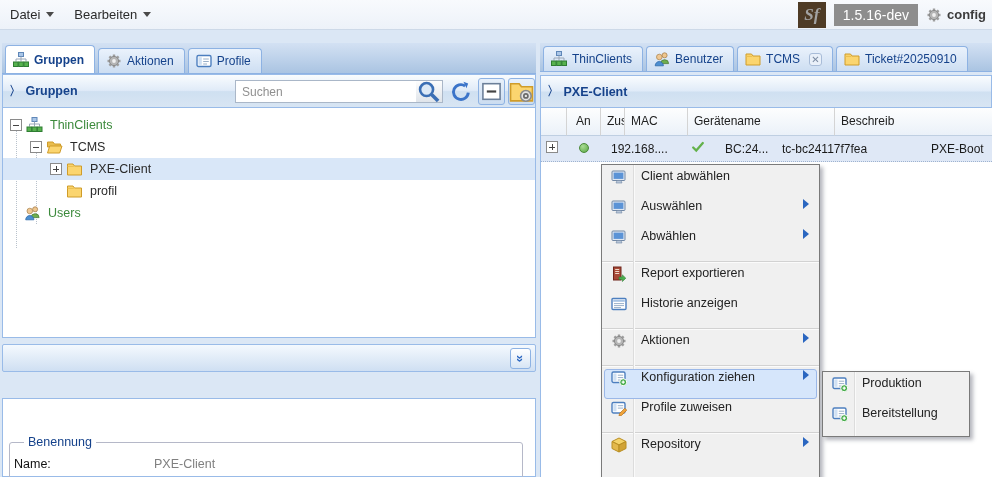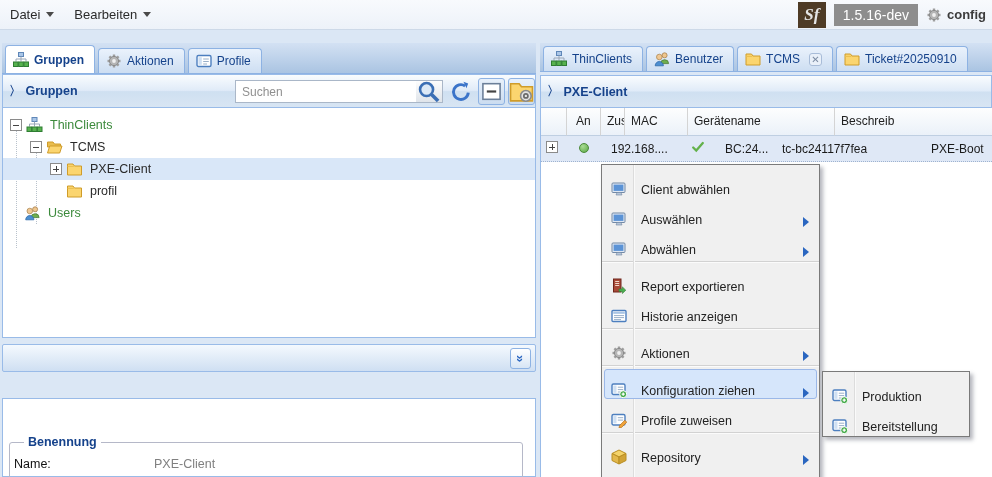--- a/index.html
+++ b/index.html
@@ -6,21 +6,21 @@
   html,body { width:992px; height:477px; overflow:hidden; }
   body { font-family:"Liberation Sans", sans-serif; background:#dbe7f5; position:relative; font-size:12px; color:#222; }
 
   
   #menubar { position:absolute; left:0; top:0; width:992px; height:30px;
     background:linear-gradient(#f8fafd,#edf2f9); border-bottom:1px solid #cdd9e8;
     display:flex; align-items:center; }
   .mb-item { display:flex; align-items:center; gap:6px; padding:0 10px; height:30px; font-size:13px; color:#2b2b2b; cursor:default; }
   .caret-down { width:0; height:0; border-left:4px solid transparent; border-right:4px solid transparent; border-top:5px solid #4a4a4a; }
   #mb-right { margin-left:auto; display:flex; align-items:center; gap:8px; padding-right:6px; }
-  #app-logo { width:28px; height:26px; background:#4e3b26; color:#e5e5e5; font-family:"Liberation Serif", serif; font-style:italic; font-weight:bold; font-size:17px; display:flex; align-items:center; justify-content:center; }
+  #app-logo { width:28px; height:26px; background:#4e3b26; color:#a3a3a3; font-family:"Liberation Serif", serif; font-style:italic; font-weight:bold; font-size:17px; display:flex; align-items:center; justify-content:center; }
   #version-badge { background:#8d8d8d; color:#fff; font-size:14px; padding:3px 9px; }
   .gear-glyph { width:16px; height:16px; display:inline-block; }
   #config-area { display:flex; align-items:center; gap:5px; color:#3c3c3c; font-size:13px;font-weight:bold; }
 
   
   .tabstrip { background:linear-gradient(#d3e1f3,#aac4e2); border-bottom:1px solid #8db2e3; display:flex; align-items:flex-end; padding-left:3px; }
   .tab { display:inline-flex; align-items:center; gap:5px; height:25px; padding:0 10px 0 7px; margin-right:3px;
     border:1px solid #8db2e3; border-bottom:none; border-radius:4px 4px 0 0;
     background:linear-gradient(#eaf2fc,#cddef2); color:#15428b; font-size:12px; white-space:nowrap; cursor:pointer; }
   .tab.active { background:#fff; font-weight:bold; height:28px; }
@@ -56,42 +56,42 @@
   .ticon { width:17px; height:16px; flex:0 0 17px; }
   .tree-guide { position:absolute; border-left:1px dotted #b9c2cc; width:0; }
 
   #mini-bar { position:absolute; left:0; top:301px; width:534px; height:28px; border:1px solid #99bbe8; border-radius:2px;
     background:linear-gradient(#f4f9fe,#cfdff2); }
   #expand-south-btn { position:absolute; right:4px; top:3px; width:21px; height:21px; border:1px solid #8db2e3; border-radius:3px; background:linear-gradient(#ffffff,#d7e5f5); cursor:pointer; display:flex; align-items:center; justify-content:center; }
   .dbl-chevron { color:#2a66c0; font-weight:bold; font-size:13px; transform:rotate(90deg); display:inline-block; line-height:1; }
 
   #detail-panel { position:absolute; left:0; top:355px; width:534px; height:79px; background:#fff; border:1px solid #99bbe8; }
   #naming-fieldset { position:absolute; left:6px; top:36px; width:514px; height:60px; border:1px solid #b5b8c8; border-radius:3px; }
-  #naming-fieldset legend { margin-left:14px; padding:0 4px; color:#15428b; font-weight:bold; font-size:12.5px; }
+  #naming-fieldset legend { margin-left:14px; padding:0 4px; color:#15428b; font-weight:normal; font-size:12.5px; }
   .field-row { display:flex; margin:8px 0 0 4px; font-size:12.5px; }
   .field-label { width:140px; color:#111; }
   .field-value { color:#808080; }
 
   
   #right-panel { position:absolute; left:540px; top:43px; width:452px; height:434px; }
   #right-tabs { height:29px; }
   #right-header { position:absolute; left:0; top:32px; width:452px; height:33px; }
   #grid { position:absolute; left:0; top:65px; width:452px; height:369px; background:#fff; border-left:1px solid #99bbe8; }
   #grid-header { display:flex; height:28px; }
   .gh-cell { background:linear-gradient(#fdfefe,#ebf1f9); border-right:1px solid #d4d4d4; border-bottom:1px solid #bfcfe2; font-size:12px; color:#212121; line-height:27px; padding-left:6px; overflow:hidden; white-space:nowrap; cursor:pointer; }
   .gh-cell.sorted { background:#d8e6f8; }
   .grid-row { display:flex; height:26px; background:#dfe8f6; border-bottom:1px dotted #9fb3cf; align-items:center; cursor:pointer; }
   .gr-cell { font-size:12px; color:#1a1a1a; padding-left:6px; overflow:hidden; white-space:nowrap; }
   .status-dot { width:10px; height:10px; border-radius:50%; background:radial-gradient(circle at 35% 30%, #a9dc94, #5aa844); border:1px solid #4a8a38; margin-left:12px; }
   .row-expander { margin-left:5px; }
 
   
   .ctx-menu { position:absolute; background:#f0f0f0; border:1px solid #7a7a7a; box-shadow:3px 3px 4px rgba(90,95,110,.45); padding:3px 0; z-index:10; }
   .ctx-menu::before { content:""; position:absolute; left:31px; top:0; bottom:0; width:1px; background:#dcdcdc; box-shadow:1px 0 0 #fafafa; }
-  .cm-item { position:relative; height:30px; display:flex; align-items:flex-end; margin:0 2px; border:1px solid transparent; border-radius:3px; cursor:pointer; }
+  .cm-item { position:relative; height:30px; display:flex; align-items:flex-start; margin:0 2px; border:1px solid transparent; border-radius:3px; cursor:pointer; }
   .cm-item.hl { background:#d6e6fb; border-color:#9bb8e8; }
   .cm-icon { width:16px; height:16px; flex:0 0 16px; margin-left:6px; }
   .cm-label { margin-left:14px; font-size:12.5px; color:#222; white-space:nowrap; }
   .cm-arrow { margin-left:auto; margin-right:7px; width:0; height:0; border-top:5px solid transparent; border-bottom:5px solid transparent; border-left:6px solid #2a66c0; }
   .cm-sep { height:1px; background:#d2d2d2; box-shadow:0 1px 0 #fbfbfb; margin:3px 0; }
   #context-menu { left:601px; top:164px; width:219px; height:330px; }
   #sub-menu { left:822px; top:371px; width:148px; height:66px; }
 
   svg { display:block; width:100%; height:100%; }
 </style>

